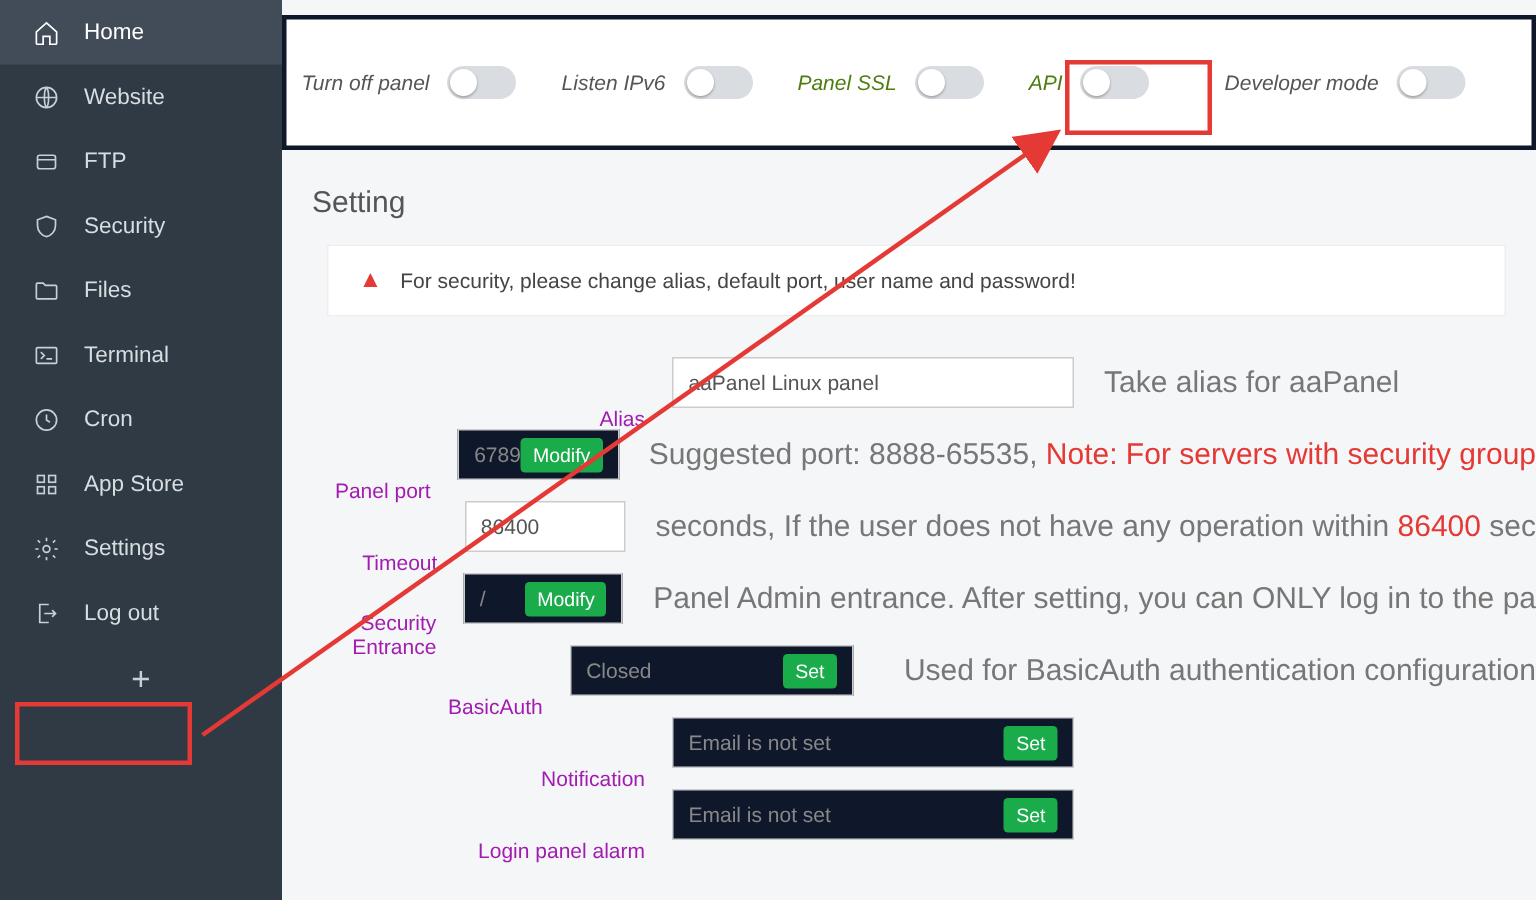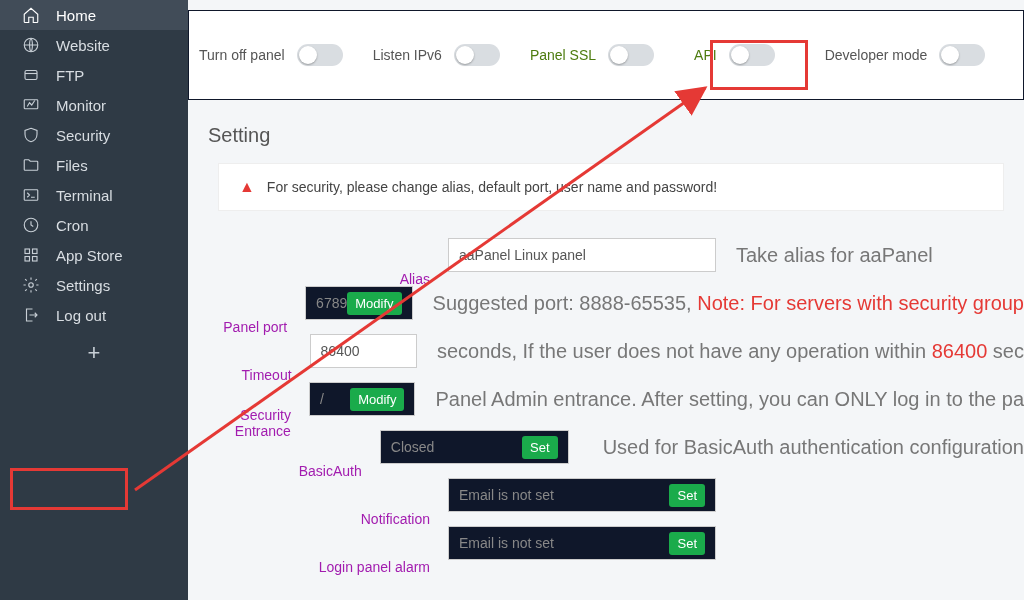--- a/index.html
+++ b/index.html
@@ -1,32 +1,32 @@
 <!DOCTYPE html>
 <html><head>
 <meta charset="utf-8">
 <style>
   * { box-sizing: border-box; margin: 0; padding: 0; font-family: Arial, Helvetica, sans-serif; }
   body { background: #f4f6f8; width: 1024px; height: 600px; overflow: hidden; position: relative; }
 
   
   .sidebar { position: absolute; left: 0; top: 0; width: 188px; height: 100%; background: #2f3a45; color: #d8dde2; }
-  .nav-item { display: flex; align-items: center; height: 30px; padding-left: 22px; font-size: 15px; cursor: pointer; }
+  .nav-item { display: flex; align-items: center; height: 43px; padding-left: 22px; font-size: 15px; cursor: pointer; }
   .nav-item.active { background: #414c58; color: #fff; }
   .nav-item .icon { width: 18px; height: 18px; margin-right: 16px; display: flex; align-items: center; justify-content: center; }
   .nav-item .icon svg { width: 18px; height: 18px; stroke: #c8cfd6; fill: none; stroke-width: 1.5; }
   .nav-item.active .icon svg { stroke: #fff; }
   .plus-row { display:flex; align-items:center; justify-content:center; height:46px; color:#c8cfd6; font-size:22px; }
 
   
   .red-box { position: absolute; border: 3px solid #e53935; pointer-events: none; }
 
   
   .main { position: absolute; left: 188px; top: 0; right: 0; bottom: 0; background: #f4f6f8; }
-  .toggle-bar { background:#fff; margin: 10px 0 0 0; height: 90px; display:flex; align-items:center; padding: 0 10px; border:1px solid #0f172a; }
+  .toggle-bar { background:#fff; margin: 10px 0 0 0; height: 90px; display:flex; align-items:center; padding: 0 10px; border:3px solid #0f172a;font-style:italic; }
   .toggle-group { display:flex; align-items:center; margin-right: 30px; }
   .toggle-label { font-size: 14px; color: #555; margin-right: 12px; white-space: nowrap; }
   .toggle-label.green { color: #4d7c0f; }
   .toggle { width: 46px; height: 22px; background: #d9dde1; border-radius: 11px; position: relative; }
   .toggle .knob { position:absolute; width: 18px; height:18px; background:#fff; border-radius:50%; top:2px; left:2px; box-shadow: 0 1px 2px rgba(0,0,0,.3); }
 
   .section-title { font-size: 20px; color:#555; padding: 24px 0 10px 20px; }
 
   .warn-box { background:#fff; border:1px solid #eee; margin: 6px 20px 0 30px; padding: 14px 20px; font-size: 14px; color:#444; display:flex; align-items:center; }
   .warn-icon { color:#e53935; margin-right: 12px; font-size:16px; }
@@ -69,29 +69,20 @@
         <svg viewBox="0 0 24 24">
           <rect x="4" y="6" width="16" height="12" rx="2"></rect>
           <path d="M4 10h16"></path>
         </svg>
       </span>
     <span>FTP</span>
   </div>
   <div class="nav-item">
     <span class="icon">
         <svg viewBox="0 0 24 24">
-          <rect x="3" y="5" width="18" height="12" rx="1"></rect>
-          <path d="M7 14l3-5 3 3 4-6"></path>
-        </svg>
-      </span>
-    <span>Monitor</span>
-  </div>
-  <div class="nav-item">
-    <span class="icon">
-        <svg viewBox="0 0 24 24">
           <path d="M12 3l8 3v5c0 5-3.5 9-8 10-4.5-1-8-5-8-10V6z"></path>
         </svg>
       </span>
     <span>Security</span>
   </div>
   <div class="nav-item">
     <span class="icon">
         <svg viewBox="0 0 24 24">
           <path d="M3 6a1 1 0 0 1 1-1h5l2 2h9a1 1 0 0 1 1 1v10a1 1 0 0 1-1 1H4a1 1 0 0 1-1-1z"></path>
         </svg>
@@ -161,21 +152,21 @@
       <div class="toggle">
           <div class="knob"></div>
         </div>
     </div>
     <div class="toggle-group">
       <span class="toggle-label green">Panel SSL</span>
       <div class="toggle">
           <div class="knob"></div>
         </div>
     </div>
-    <div class="toggle-group" style="margin-left:10px;">
+    <div class="toggle-group" style="">
       <span class="toggle-label green">API</span>
       <div class="toggle">
           <div class="knob"></div>
         </div>
     </div>
     <div class="toggle-group" style="margin-left:20px;">
       <span class="toggle-label">Developer mode</span>
       <div class="toggle">
           <div class="knob"></div>
         </div>

